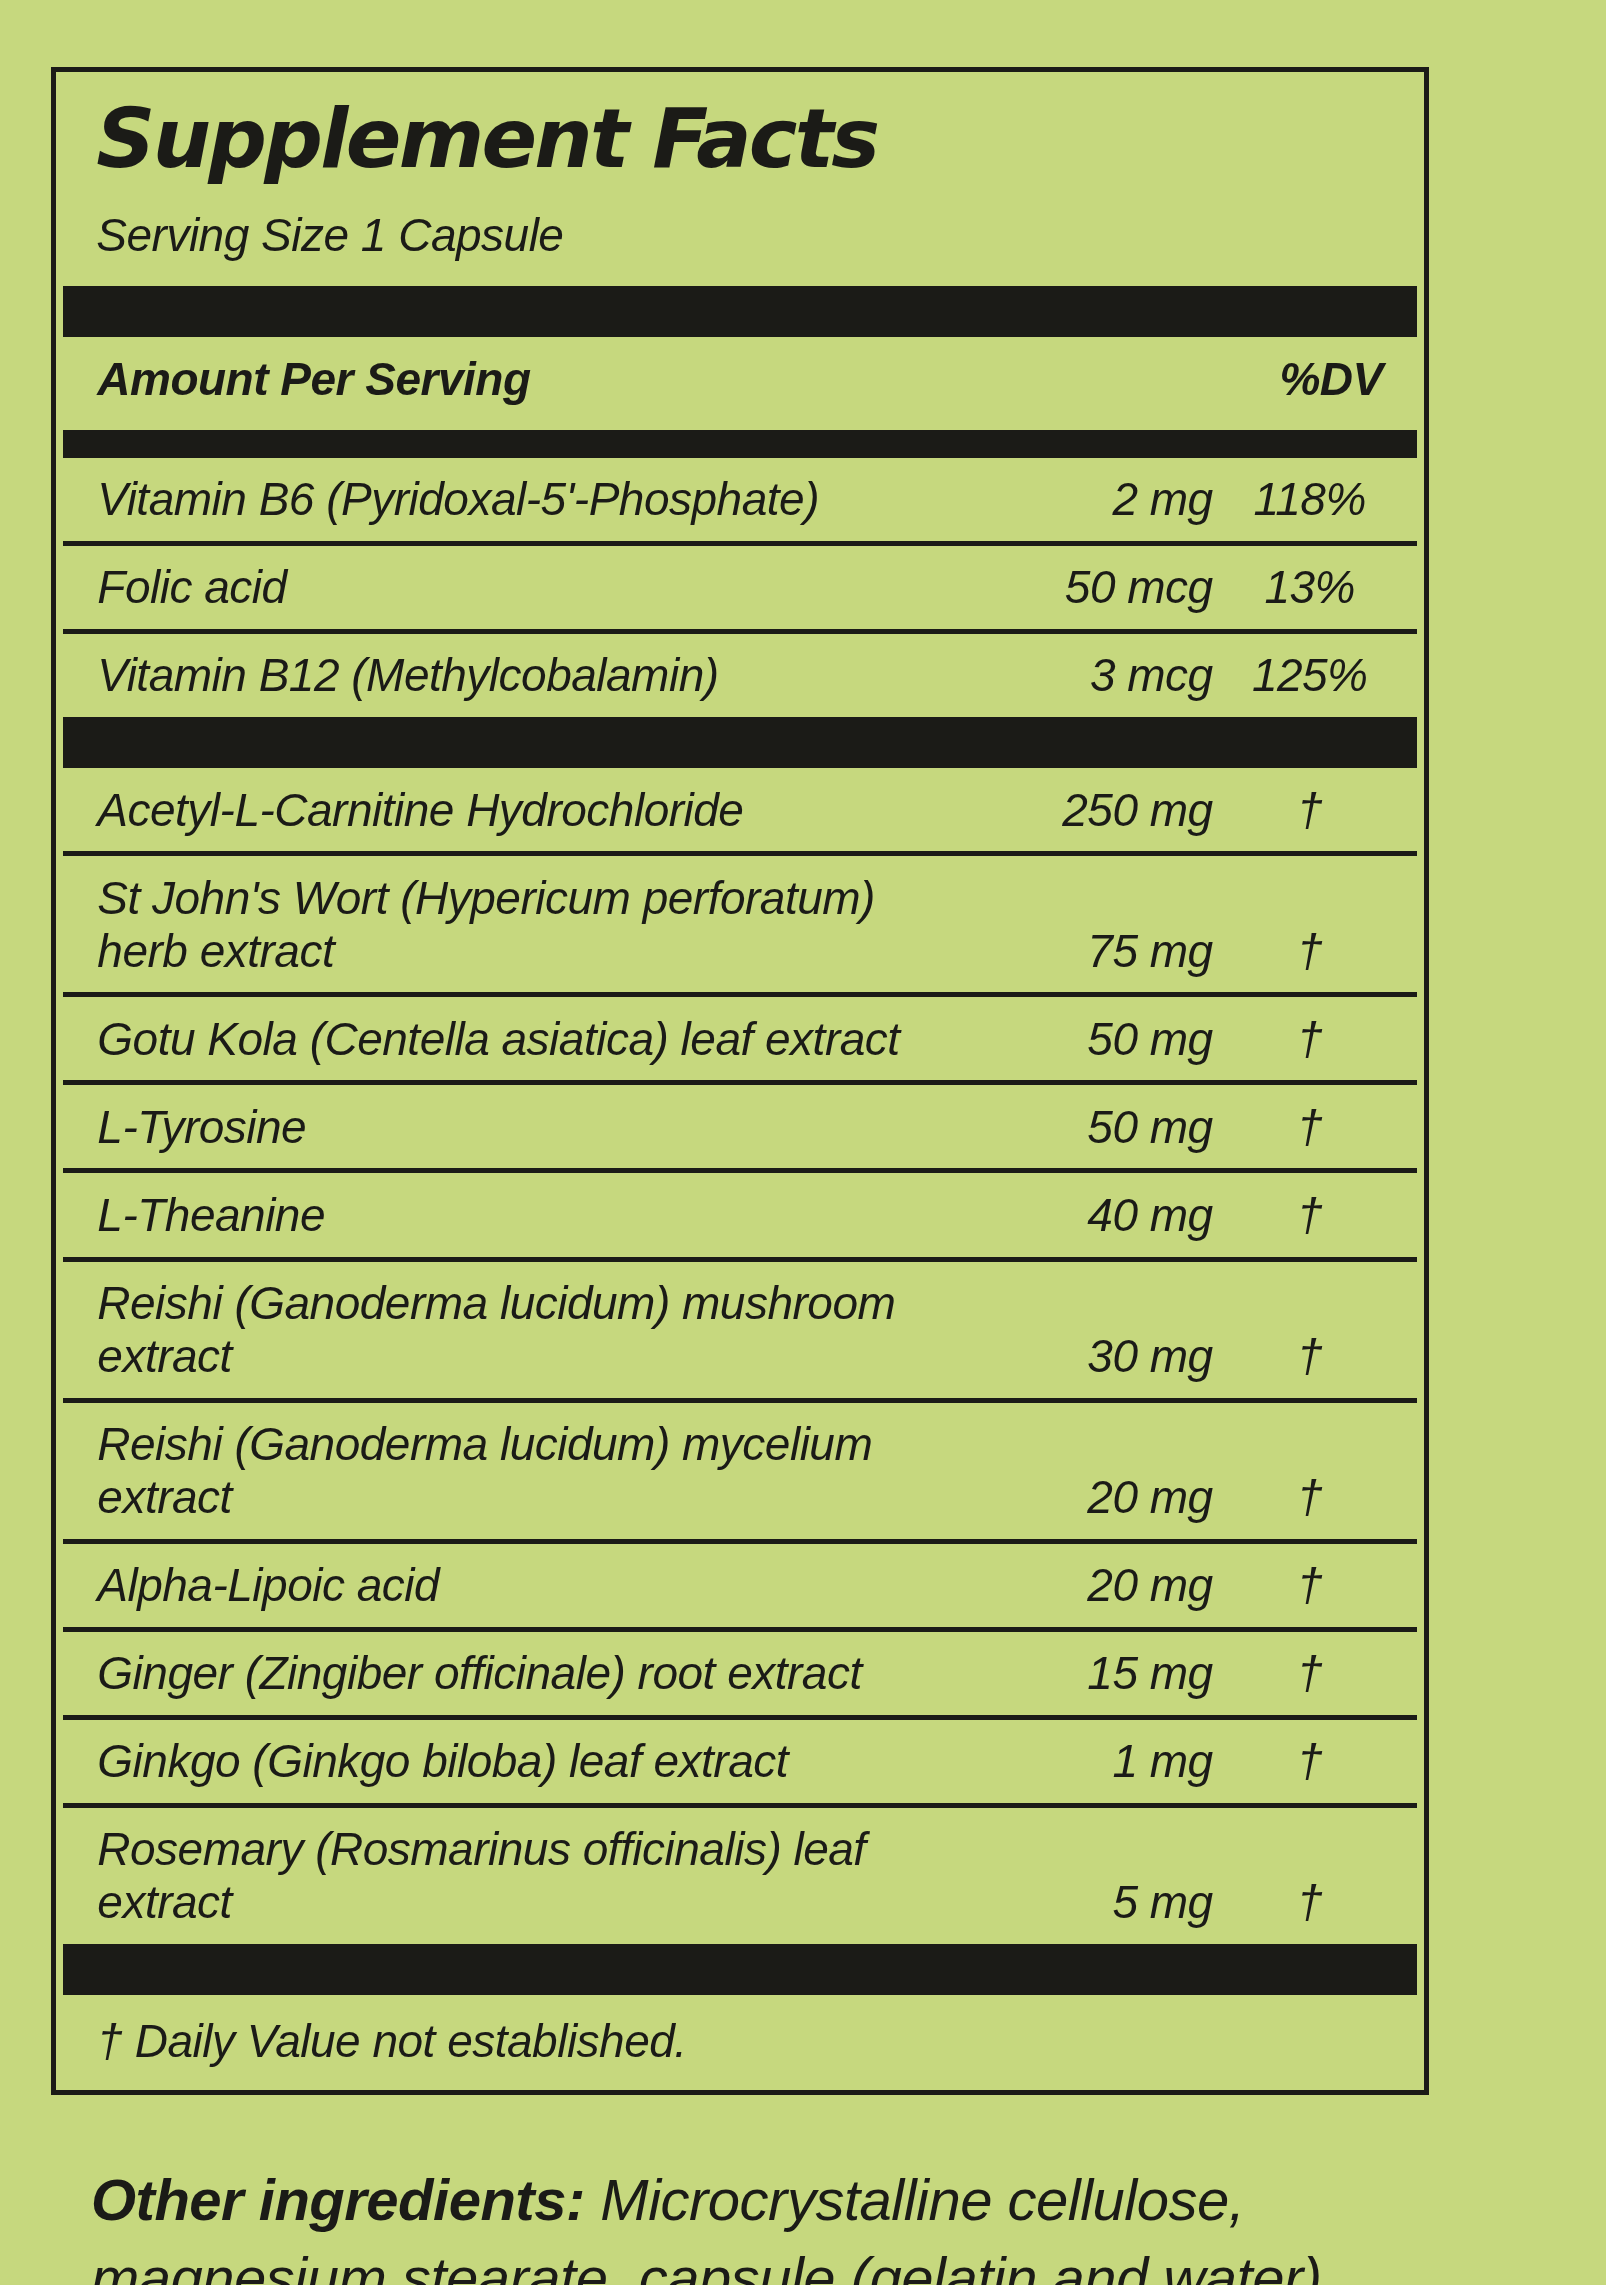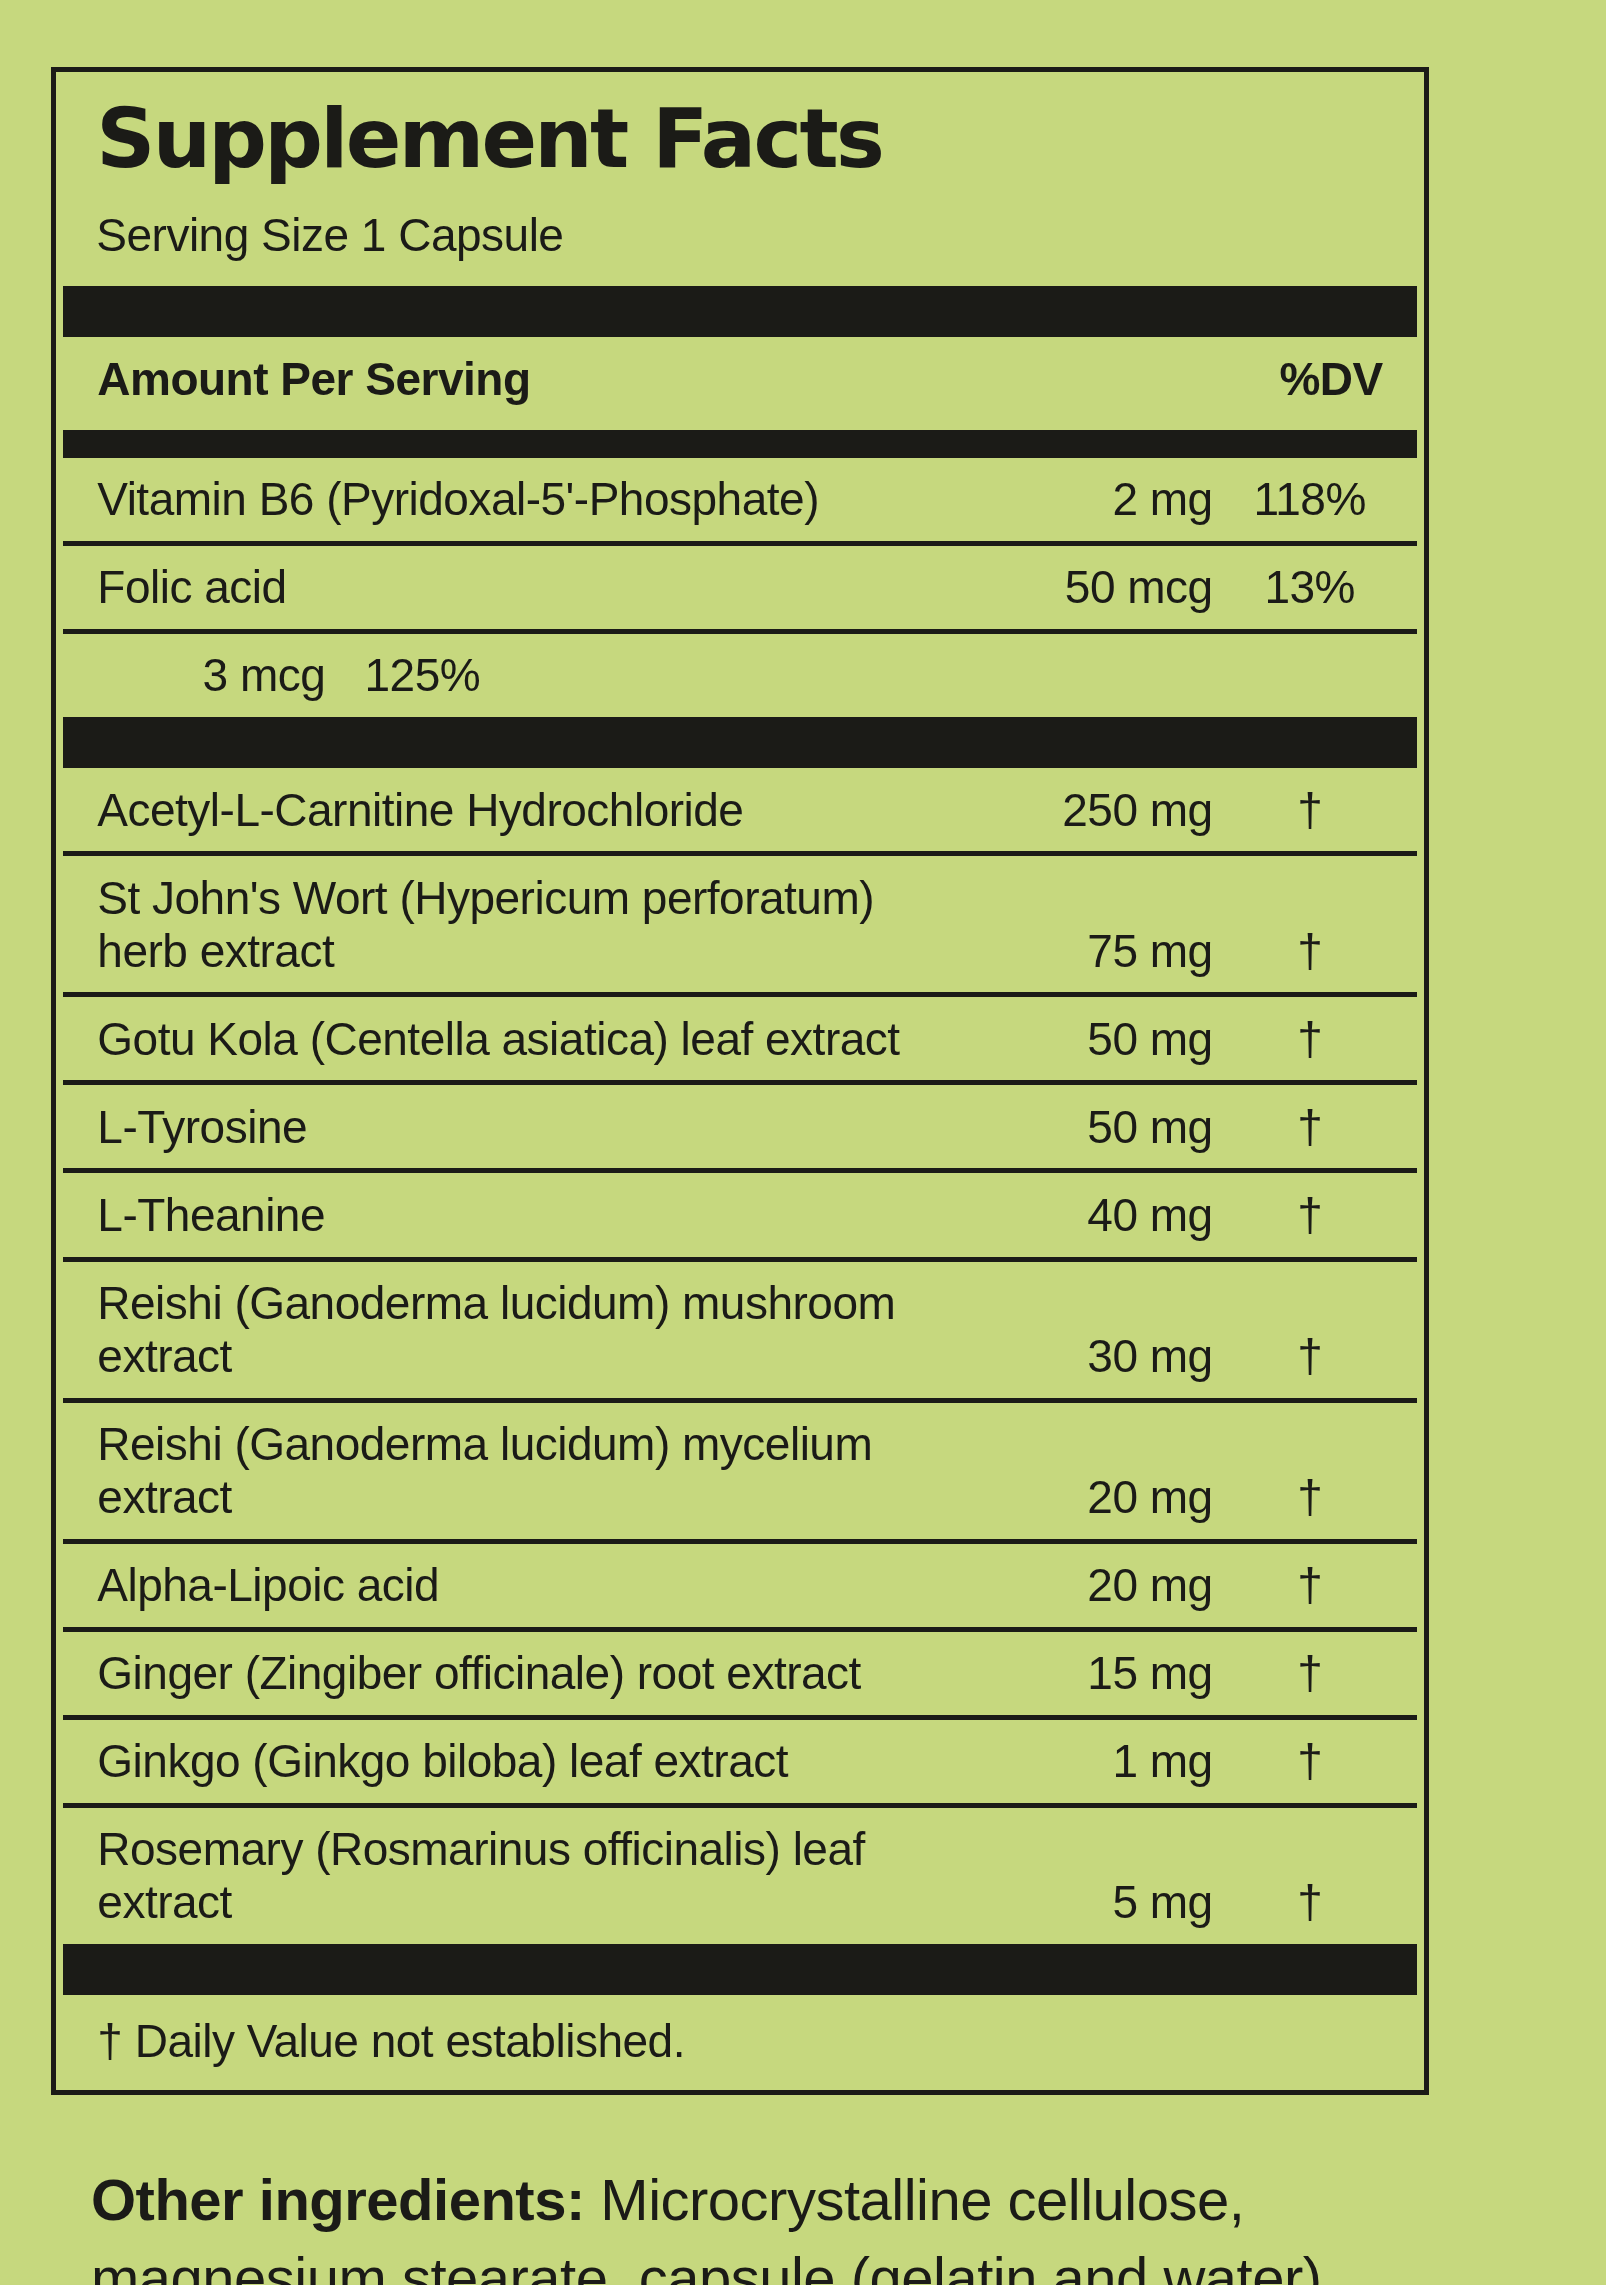--- a/index.html
+++ b/index.html
@@ -9,20 +9,21 @@
   *{box-sizing:border-box;}
   body{margin:0;background:var(--bg);}
   .page{
     position:relative;
     width:1480px;
     height:2285px;
     background:var(--bg);
     color:var(--ink);
     font-family:"Liberation Sans",sans-serif;
     overflow:hidden;
+    font-style:italic;
   }
   .facts-box{
     margin:67px 51px 0 51px;
     border:5.5px solid var(--ink);
     padding:0 7.3px 9.1px 7.3px;
   }
   .sf-title{
     margin:25.6px 0 0 33px;
     font-family:"DejaVu Sans","Liberation Sans",sans-serif;
     font-size:82px;
@@ -112,20 +113,21 @@
       <span class="name">Vitamin B6 (Pyridoxal-5'-Phosphate)</span>
       <span class="amt">2 mg</span>
       <span class="dv">118%</span>
     </div>
     <div class="row">
       <span class="name">Folic acid</span>
       <span class="amt">50 mcg</span>
       <span class="dv">13%</span>
     </div>
     <div class="row no-rule">
+      <span class="name">Vitamin B12 (Methylcobalamin)</span>
       <span class="amt">3 mcg</span>
       <span class="dv">125%</span>
     </div>
 
     <div class="bar bottom"></div>
 
     <div class="row">
       <span class="name">Acetyl-L-Carnitine Hydrochloride</span>
       <span class="amt">250 mg</span>
       <span class="dv">†</span>

